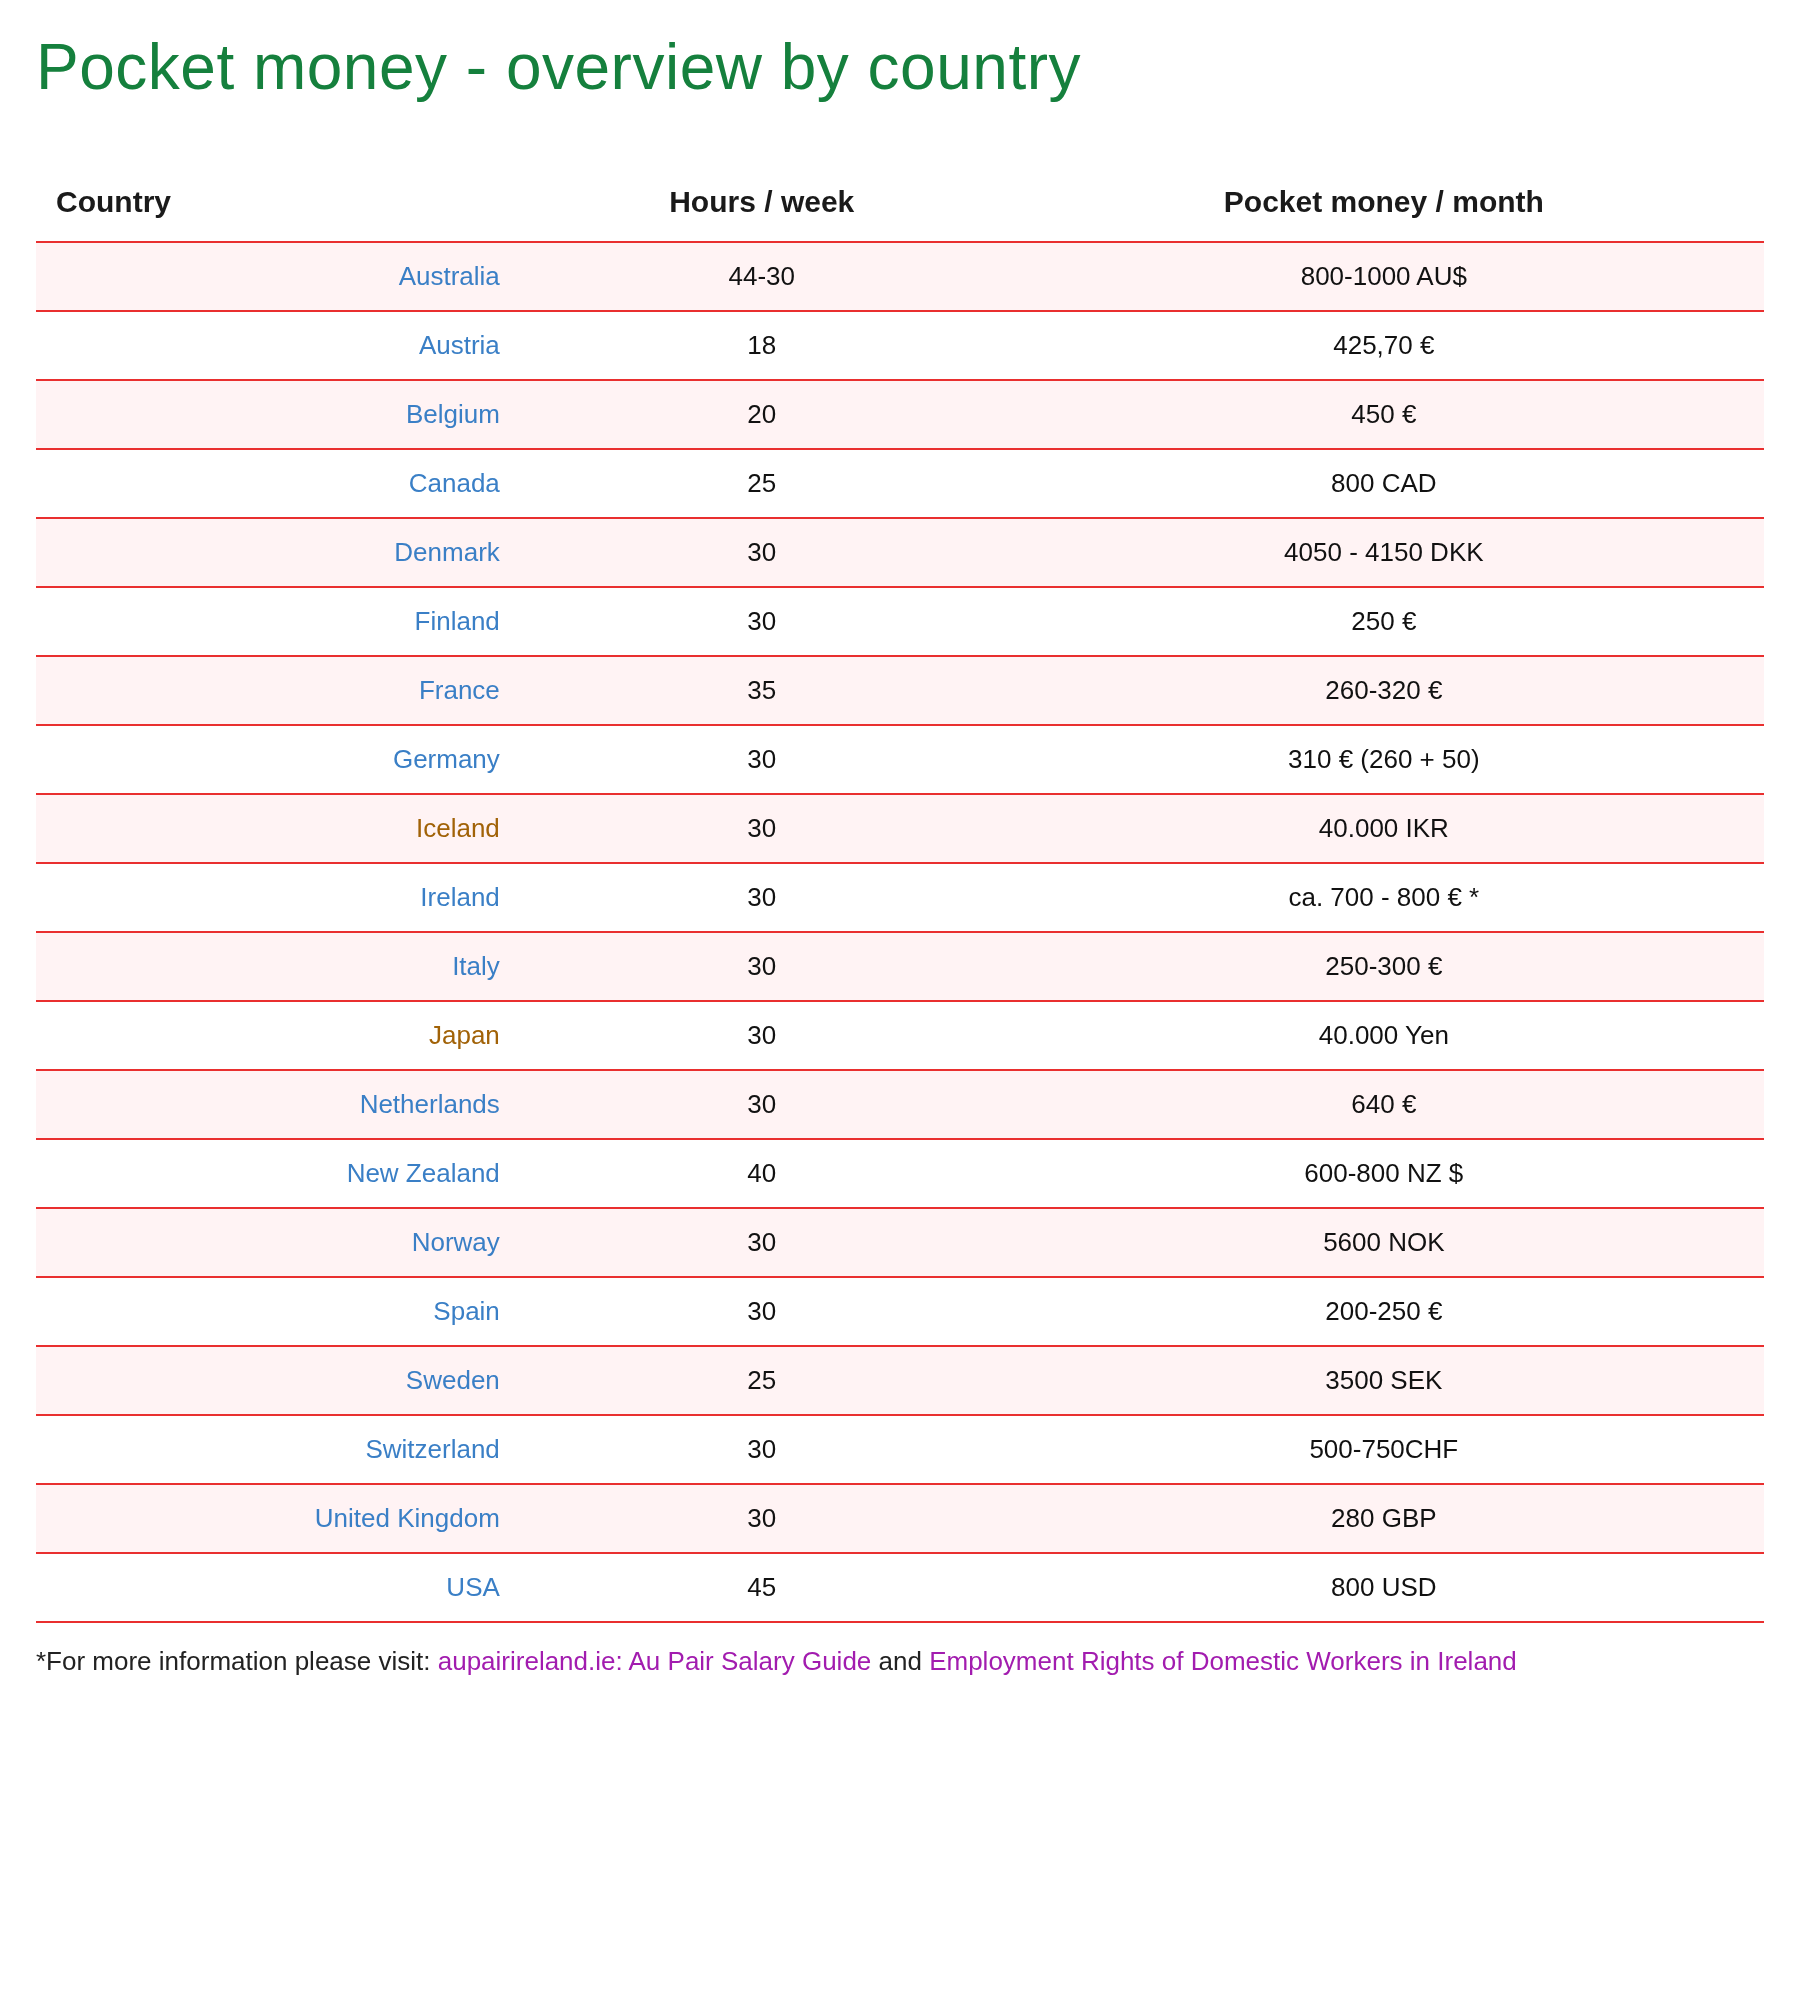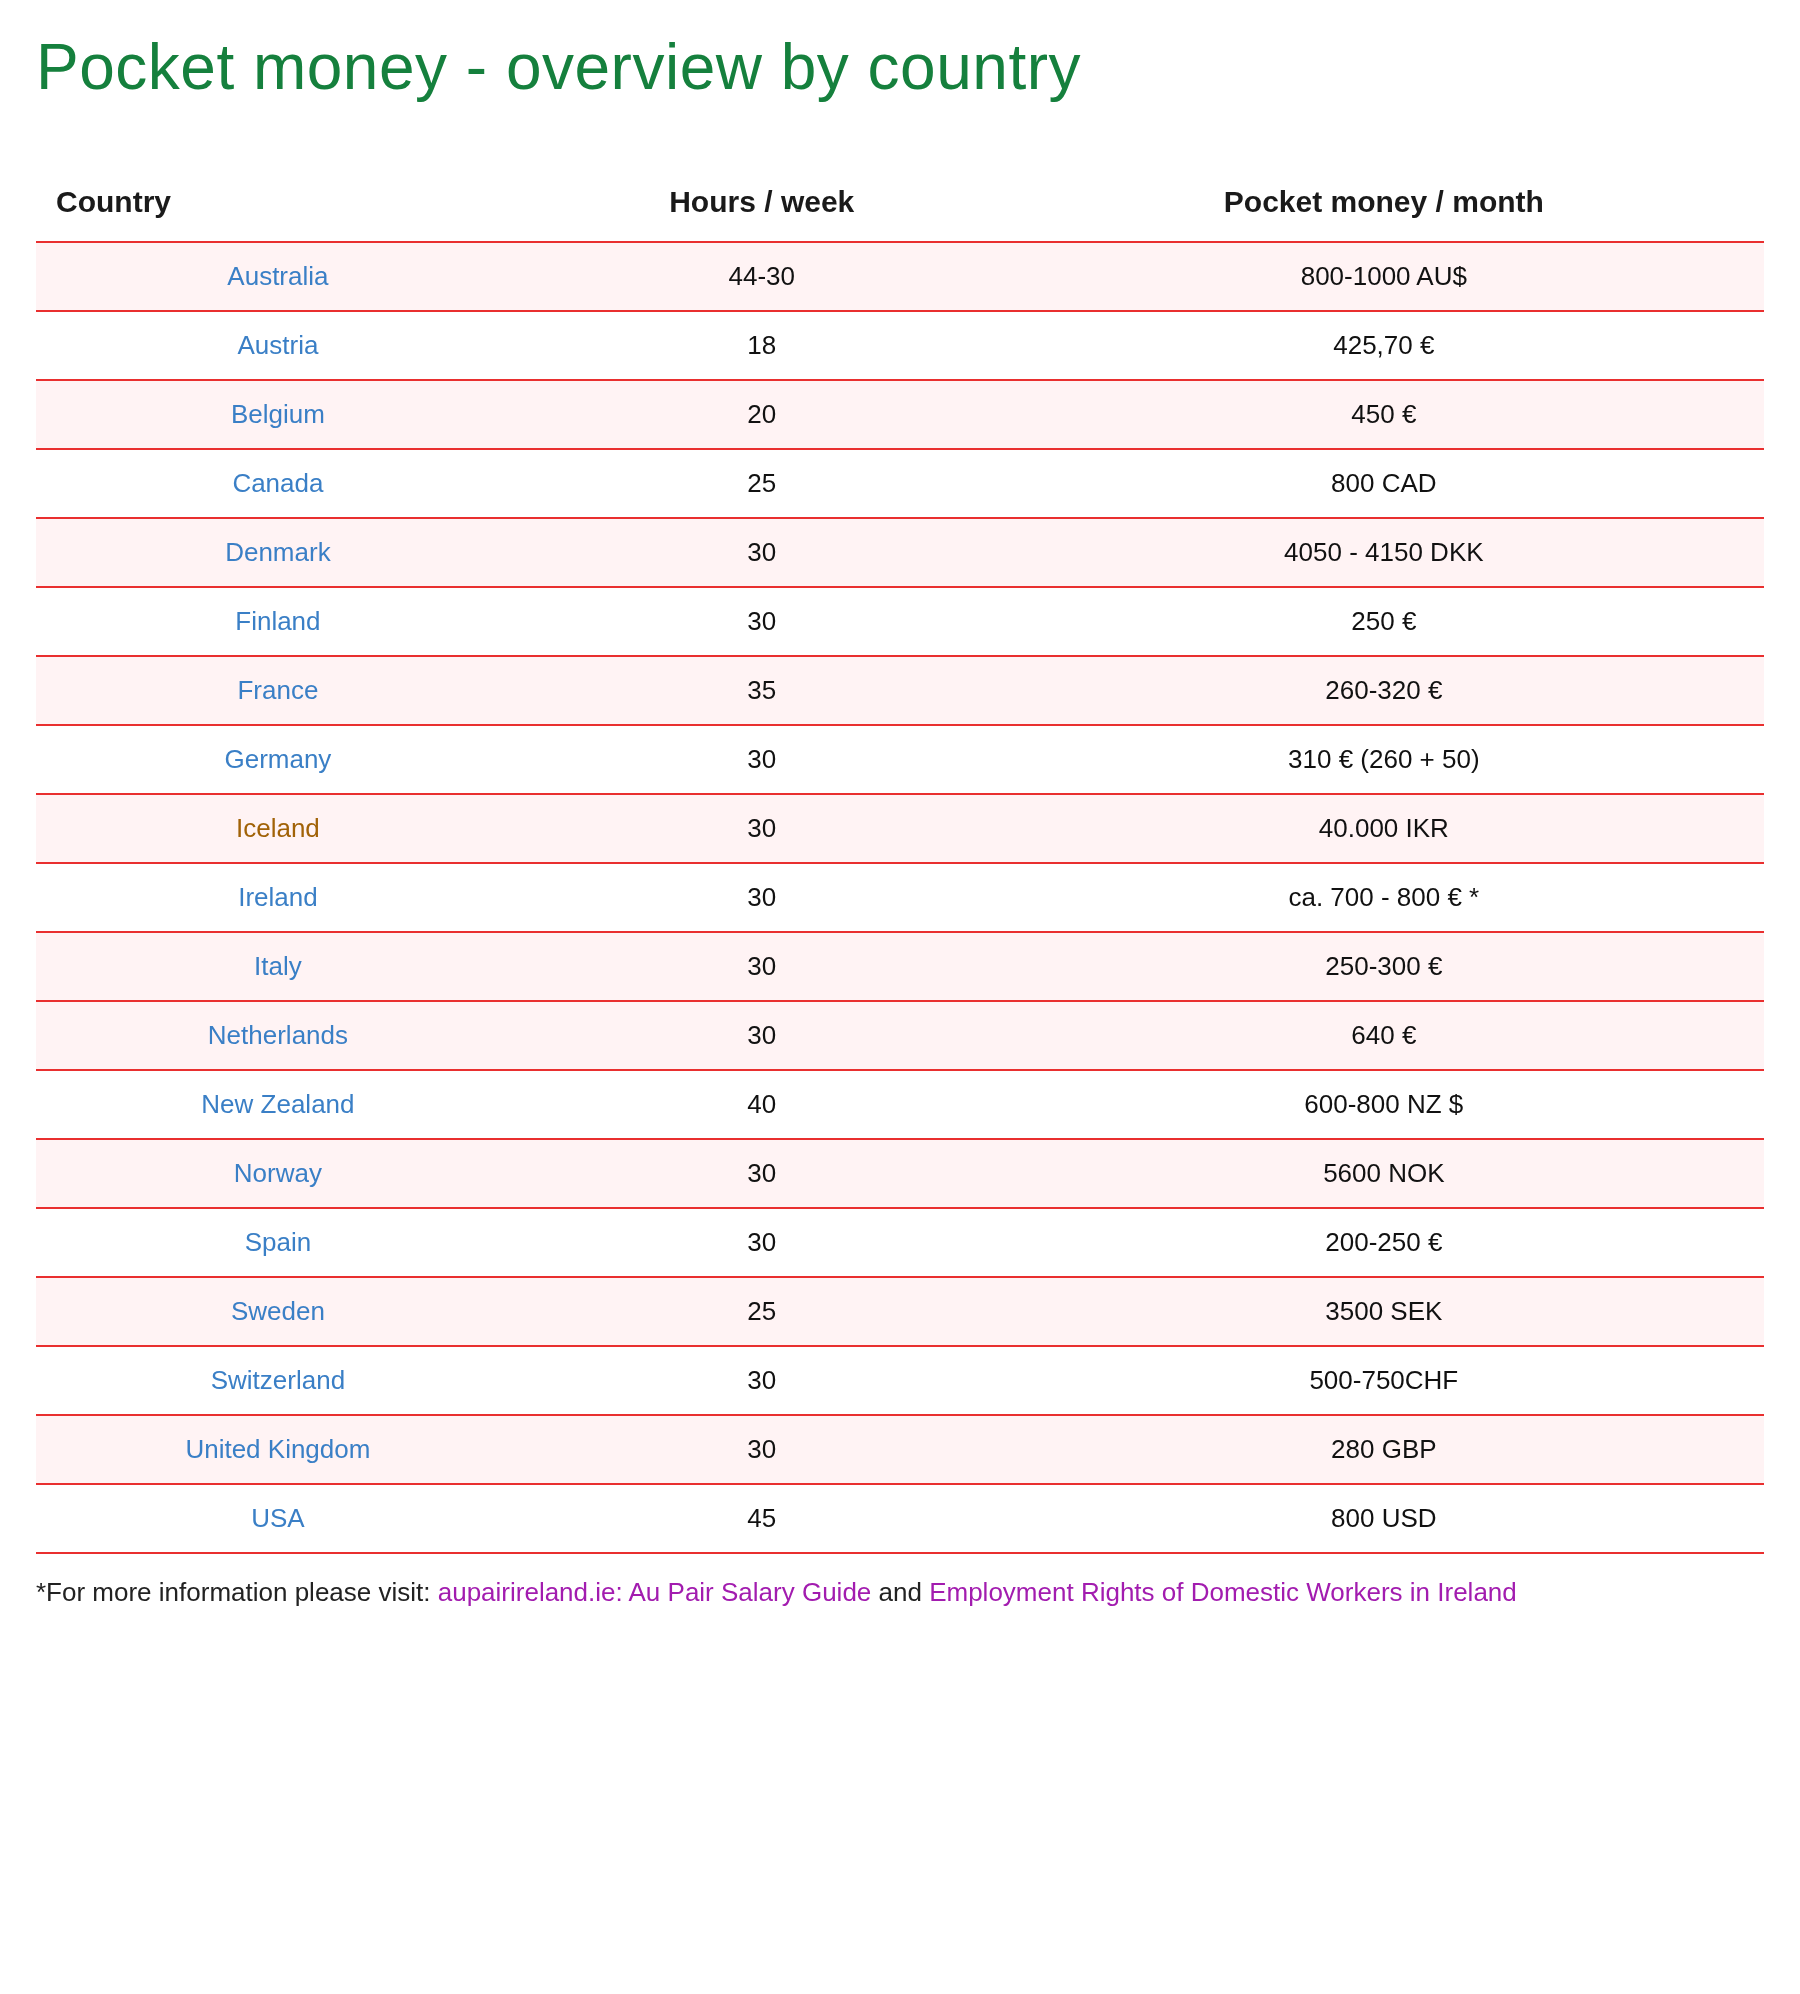--- a/index.html
+++ b/index.html
@@ -39,21 +39,21 @@
   }
   tbody td {
     padding: 18px 20px;
     text-align: center;
     font-size: 26px;
     color: #111;
     border-bottom: 2px solid #e92f2f;
     vertical-align: middle;
   }
   tbody td:first-child {
-    text-align: center;
+    text-align: right;
     margin-top: 13px;
   }
   tbody tr.stripe {
     background: #fff3f4;
   }
   tbody td a.country-link {
     color: #3a7fc6;
     text-decoration: none;
   }
   tbody td span.country-plain {
@@ -140,20 +140,25 @@
       <tr>
         <td><a href="#" class="country-link">Ireland</a></td>
         <td>30</td>
         <td>ca. 700 - 800 € *</td>
       </tr>
       <tr class="stripe">
         <td><a href="#" class="country-link">Italy</a></td>
         <td>30</td>
         <td>250-300 €</td>
       </tr>
+      <tr>
+        <td><span class="country-plain">Japan</span></td>
+        <td>30</td>
+        <td>40.000 Yen</td>
+      </tr>
       <tr class="stripe">
         <td><a href="#" class="country-link">Netherlands</a></td>
         <td>30</td>
         <td>640 €</td>
       </tr>
       <tr>
         <td><a href="#" class="country-link">New Zealand</a></td>
         <td>40</td>
         <td>600-800 NZ $</td>
       </tr>

